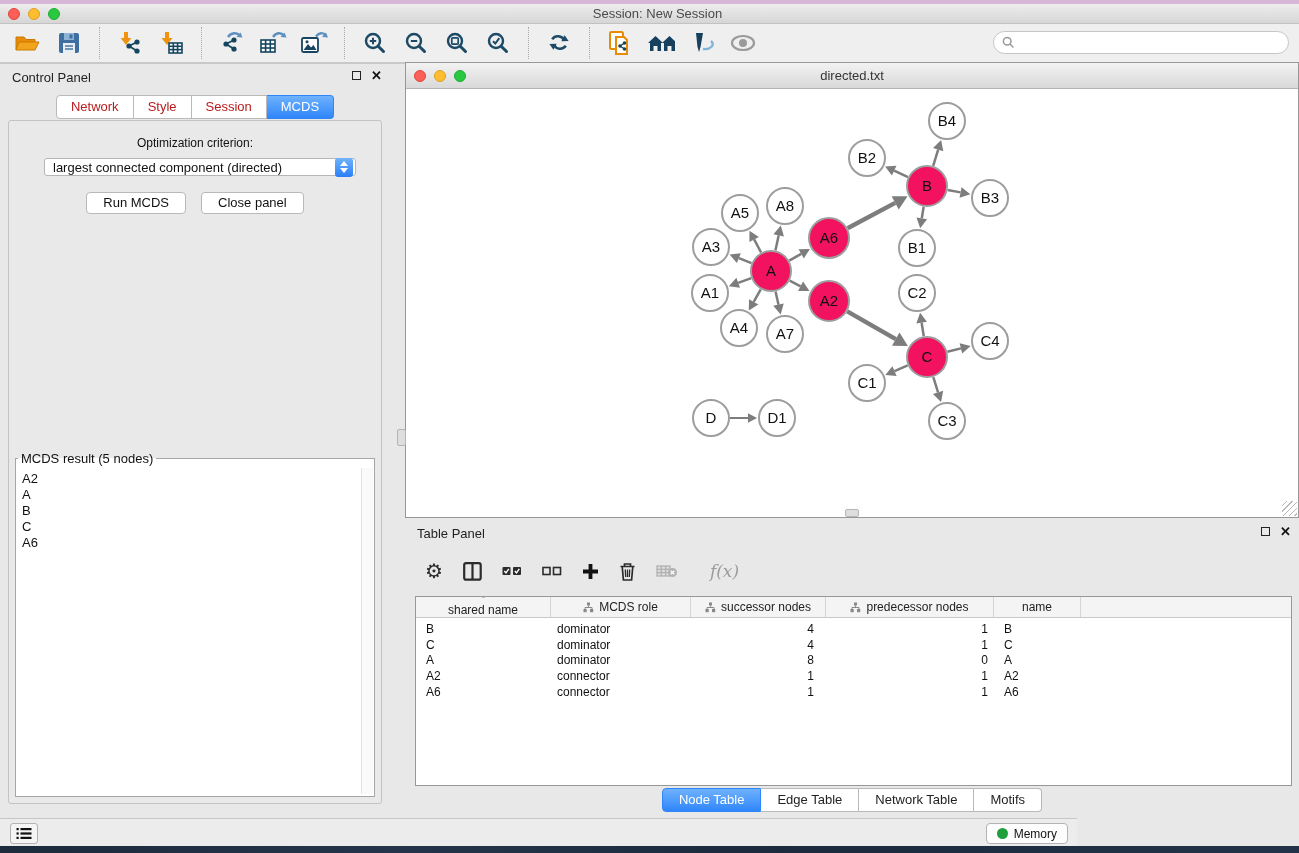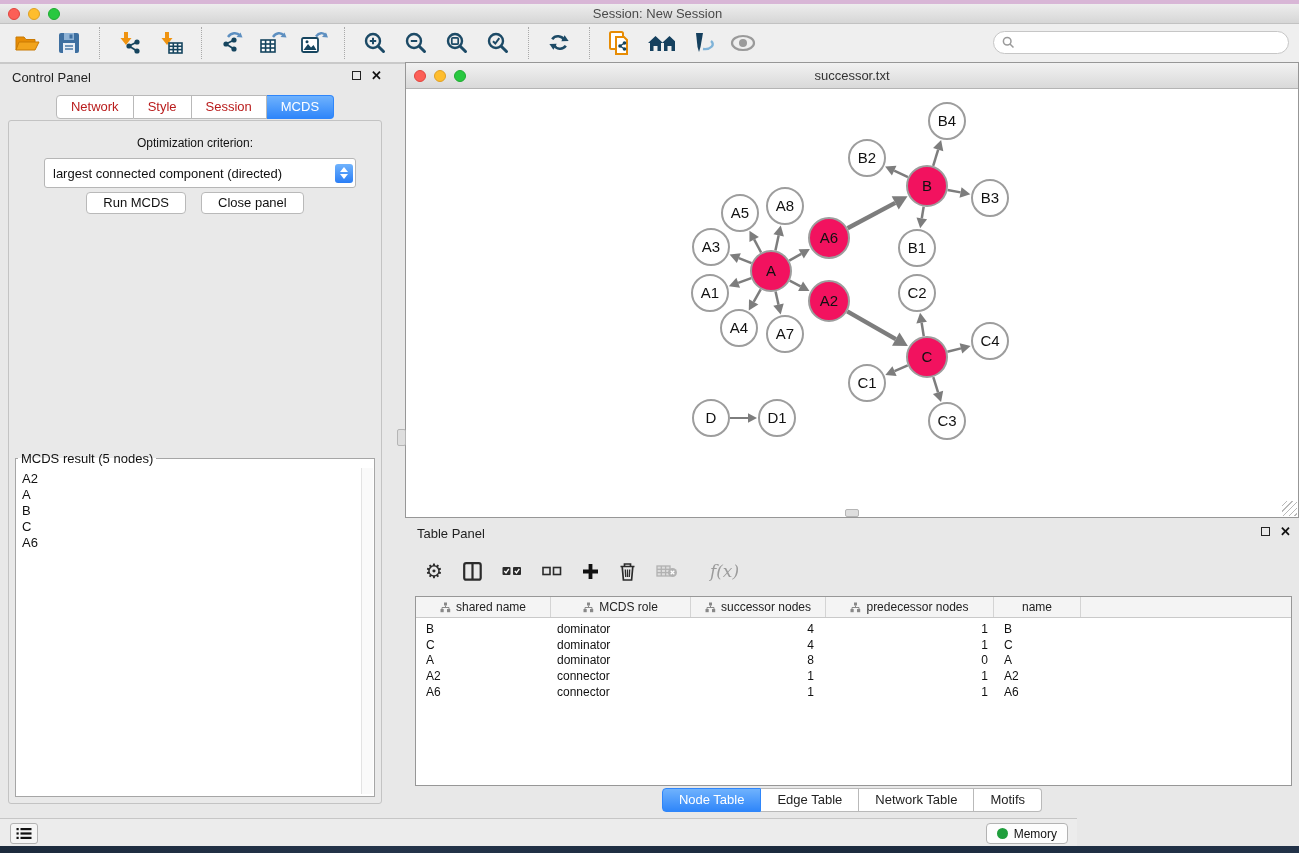--- a/index.html
+++ b/index.html
@@ -41,21 +41,21 @@
   .close-icon { font-size:13px; font-weight:bold; color:#111; line-height:11px; }
   .cp-tabs { position:absolute; left:0; top:31px; width:100%; display:flex; justify-content:center; }
   .cp-tab { padding:3px 14px 4px; background:#fff; border:1px solid #b9b9b9; border-left:none;
     font-size:13px; color:#b91c1c; }
   .cp-tab:first-child { border-left:1px solid #b9b9b9; border-radius:4px 0 0 4px; }
   .cp-tab:last-child { border-radius:0 4px 4px 0; }
   .cp-tab.selected { background:linear-gradient(#6fb2fd,#2f86fa); border-color:#2f86fa; color:#fff; }
   .cp-body { position:absolute; left:8px; top:56px; width:374px; height:684px;
     background:#e9e9e9; border:1px solid #c3c3c3; border-radius:3px; }
   .opt-label { margin-top:15px; text-align:center; font-size:12px; color:#111; }
-  .dropdown { position:absolute; left:35px; top:37px; width:312px; height:30px; background:#fff;
+  .dropdown { position:absolute; left:35px; top:37px; width:312px; height:18px; background:#fff;
     border:1px solid #b6b6b6; border-radius:3px; display:flex; align-items:center; }
   .dropdown-value { flex:1; font-size:13px; padding-left:8px; color:#111; white-space:nowrap; overflow:hidden; }
   .stepper { width:18px; height:19px; margin-right:2px; border-radius:3px;
     background:linear-gradient(#70b3fd,#2a7ef6); display:flex; flex-direction:column;
     align-items:center; justify-content:center; gap:2px; }
   .arr-up { width:0; height:0; border-left:4px solid transparent; border-right:4px solid transparent; border-bottom:5px solid #fff; }
   .arr-dn { width:0; height:0; border-left:4px solid transparent; border-right:4px solid transparent; border-top:5px solid #fff; }
   .btn-row { position:absolute; left:0; top:71px; width:100%; display:flex; justify-content:center; gap:15px; }
   .mac-btn { background:#fff; border:1px solid #b9b9b9; border-radius:4px; font-size:13px;
     padding:2px 16px 3px; color:#111; font-family:"Liberation Sans",sans-serif; }
@@ -88,21 +88,21 @@
     display:flex; align-items:center; gap:20px; padding-left:20px; }
   .tpicon { display:flex; align-items:center; justify-content:center; height:26px; }
   .gear-glyph { font-size:20px; color:#2b2b2b; line-height:20px; }
   .fx-label { font-family:"DejaVu Serif", serif; font-style:italic; font-size:17px; color:#9b9b9b;margin-left:12px; }
   .node-table { position:absolute; left:10px; top:76px; width:1282px; height:190px;
     background:#fff; border:1px solid #979797; width:877px; }
   .thead { display:flex; height:21px; background:#f4f4f4; border-bottom:1px solid #c9c9c9; }
   .hcell { display:flex; align-items:center; justify-content:center; gap:5px;
     border-right:1px solid #d4d4d4; font-size:12px; color:#222; }
   .hfill { flex:1; }
-  .c0 { width:135px; } .c1 { width:140px; } .c2 { width:135px; } .c3 { width:168px; } .c4 { width:87px; }
+  .c0 { width:135px;flex-direction:column; } .c1 { width:140px; } .c2 { width:135px; } .c3 { width:168px; } .c4 { width:87px; }
   .trow { display:flex; height:15.7px; align-items:center; font-size:12px; color:#111; }
   .tbody { padding-top:3px; }
   .trow .c0 { padding-left:10px; } .trow .c1 { padding-left:6px; }
   .trow .c2 { text-align:right; padding-right:12px; } .trow .c3 { text-align:right; padding-right:6px; }
   .trow .c4 { padding-left:10px; }
   .tp-tabs { position:absolute; left:0; top:268px; width:100%; display:flex; justify-content:center; }
   .tp-tab { padding:3px 16px 4px; background:#fff; border:1px solid #b9b9b9; border-left:none;
     font-size:13px; color:#222; }
   .tp-tab:first-child { border-left:1px solid #b9b9b9; border-radius:4px 0 0 4px; }
   .tp-tab:last-child { border-radius:0 4px 4px 0; }
@@ -329,21 +329,21 @@
     </div>
   </div>
 
   <div class="network-window">
     <div class="nw-titlebar">
       <div class="lights">
         <span class="light red"></span>
         <span class="light yellow"></span>
         <span class="light green"></span>
       </div>
-      <div class="nw-title">successor.txt</div>
+      <div class="nw-title">directed.txt</div>
     </div>
     <div class="nw-canvas">
       <svg id="graph-svg" width="892" height="428" viewBox="0 0 892 428">
           <line x1="345.2454960056743" y1="189.1245752110683" x2="332.2207199918939" y2="193.82203541275956" stroke="#7d7d7d" stroke-width="2.5"></line>
           <polygon points="322.81381332792927,197.21469027517304 330.40564964050265,188.78934034753848 334.0357903432851,198.85473047798064" fill="#7d7d7d"></polygon>
           <line x1="383.6525705062749" y1="191.6478812963491" x2="394.57703541900963" y2="197.29846659603948" stroke="#7d7d7d" stroke-width="2.5"></line>
           <polygon points="403.45921185056915,201.89269578477715 392.119122803035,202.0504309869238 397.03494803498427,192.54650220515515" fill="#7d7d7d"></polygon>
           <line x1="345.5019894914096" y1="174.20079579656382" x2="332.85430072655777" y2="169.1417202906231" stroke="#7d7d7d" stroke-width="2.5"></line>
           <polygon points="323.5695338177052,165.42781352708207 334.8412408450522,164.17436999438698 330.86736060806334,174.10907058685925" fill="#7d7d7d"></polygon>
           <line x1="354.7197701091396" y1="200.3116594930951" x2="347.68604270122916" y2="212.84048643843556" stroke="#7d7d7d" stroke-width="2.5"></line>

